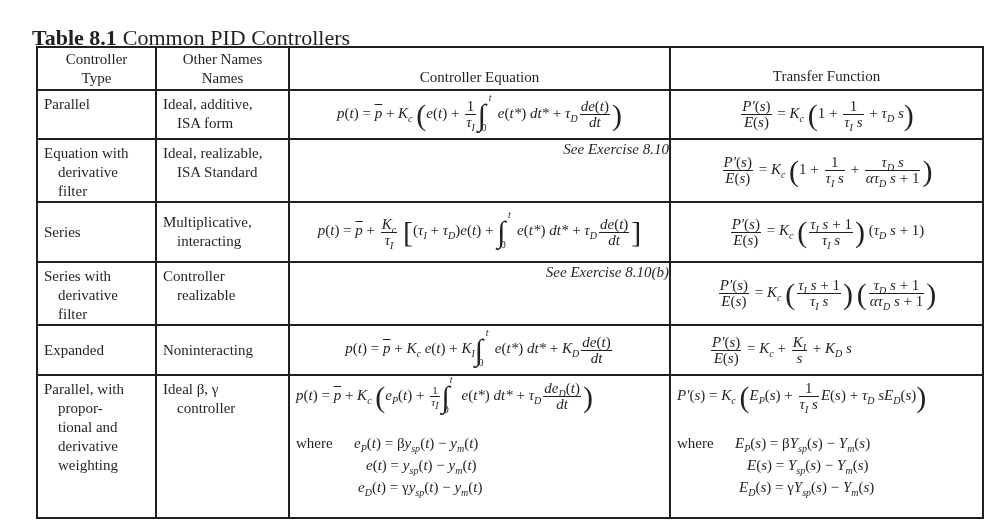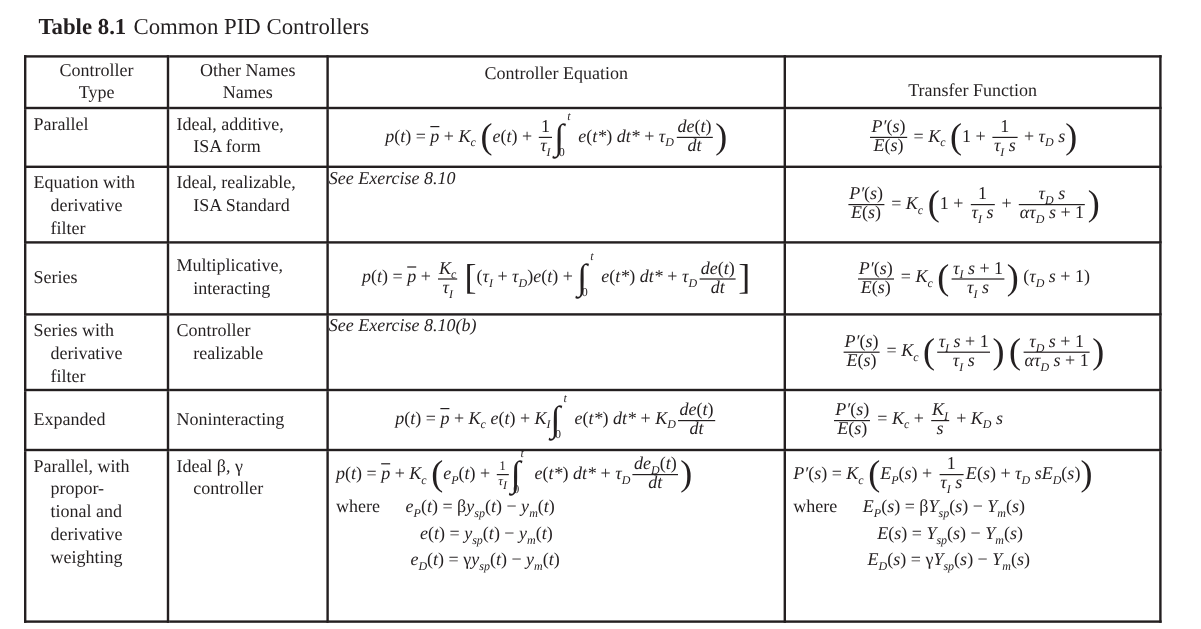--- a/index.html
+++ b/index.html
@@ -1,20 +1,20 @@
 <!DOCTYPE html>
 <html><head>
 <meta charset="utf-8">
 <style>
   html, body { margin:0; padding:0; background:#ffffff; }
   body { width:1001px; height:524px; position:relative; overflow:hidden;
          font-family:"Liberation Serif","DejaVu Serif",serif; color:#231f20; }
-  .caption { position:absolute; left:32px; top:12px; font-size:19px; }
+  .caption { position:absolute; left:32px; top:25px; font-size:22px; }
   .caption b { font-weight:bold; margin-right:6px; }
-  table.pid { position:absolute; left:20px; top:46px; border-collapse:collapse;
+  table.pid { position:absolute; left:36px; top:46px; border-collapse:collapse;
               table-layout:fixed; width:946px; }
   table.pid td, table.pid th { border:2.5px solid #231f20; padding:0; vertical-align:top;
               font-size:15px; font-weight:normal; line-height:19px; }
   table.pid th { text-align:center; vertical-align:middle; }
   .c1 { width:119px; } .c2 { width:133px; } .c3 { width:381px; } .c4 { width:313px; }
   .txt { padding:4px 12px 0 6px; }
   .txt .ind { padding-left:14px; display:block; }
   .vmid { vertical-align:middle !important; }
   .eq { text-align:center; font-style:italic; white-space:nowrap; }
   .math { font-family:"Liberation Serif","DejaVu Serif",serif; font-style:italic; font-size:15px; }
@@ -23,24 +23,24 @@
   .frac > span { display:block; line-height:15px; padding:0 1px; }
   .frac > span.num { border-bottom:1.2px solid #231f20; }
   .sm .frac > span { font-size:11px; line-height:11px; }
   .big { font-size:30px; font-style:normal; vertical-align:middle; line-height:20px; font-weight:100; }
   .int { font-size:30px; font-style:italic; vertical-align:middle; line-height:20px; position:relative; }
   .intlim { display:inline-block; vertical-align:middle; font-size:10px; line-height:10px; width:8px; position:relative; }
   .intlim .u { display:block; position:relative; top:-12px; }
   .intlim .l { display:block; position:relative; top:8px; left:-6px; }
   sub, sup { font-size:10px; line-height:0; }
   .bar { text-decoration:overline; }
-  .ital-note { font-style:italic; text-align:left; padding-top:4px; }
+  .ital-note { font-style:italic; text-align:right; padding-top:4px; }
   .where-block { text-align:left; padding:2px 0 0 6px; white-space:nowrap; }
   .where-line { display:block; line-height:22px; }
-  .where-lbl { font-style:normal; display:inline-block; width:58px; }
+  .where-lbl { font-style:normal; display:inline-block; width:58px;margin-top:20px; }
 </style>
 </head>
 <body>
 
 <div class="caption">
   <b>Table 8.1</b><span>Common PID Controllers</span>
 </div>
 
 <table class="pid">
   <colgroup>
@@ -50,21 +50,21 @@
       <col class="c4">
     </colgroup>
   <tbody>
       <tr style="height:43px">
     <th style="vertical-align:top;padding-top:2px">
       <span>Controller</span><br><span>Type</span>
     </th>
     <th style="vertical-align:top;padding-top:2px">
       <span>Other Names</span><br><span>Names</span>
     </th>
-    <th style="vertical-align:bottom;padding-bottom:17px">Controller Equation</th>
+    <th style="vertical-align:bottom;padding-bottom:2px">Controller Equation</th>
     <th style="vertical-align:bottom;padding-bottom:3px">Transfer Function</th>
   </tr>
 
   <tr style="height:49px">
     <td>
           <div class="txt"><span>Parallel</span></div>
         </td>
     <td>
           <div class="txt"><span>Ideal, additive,</span><span class="ind">ISA form</span></div>
         </td>

